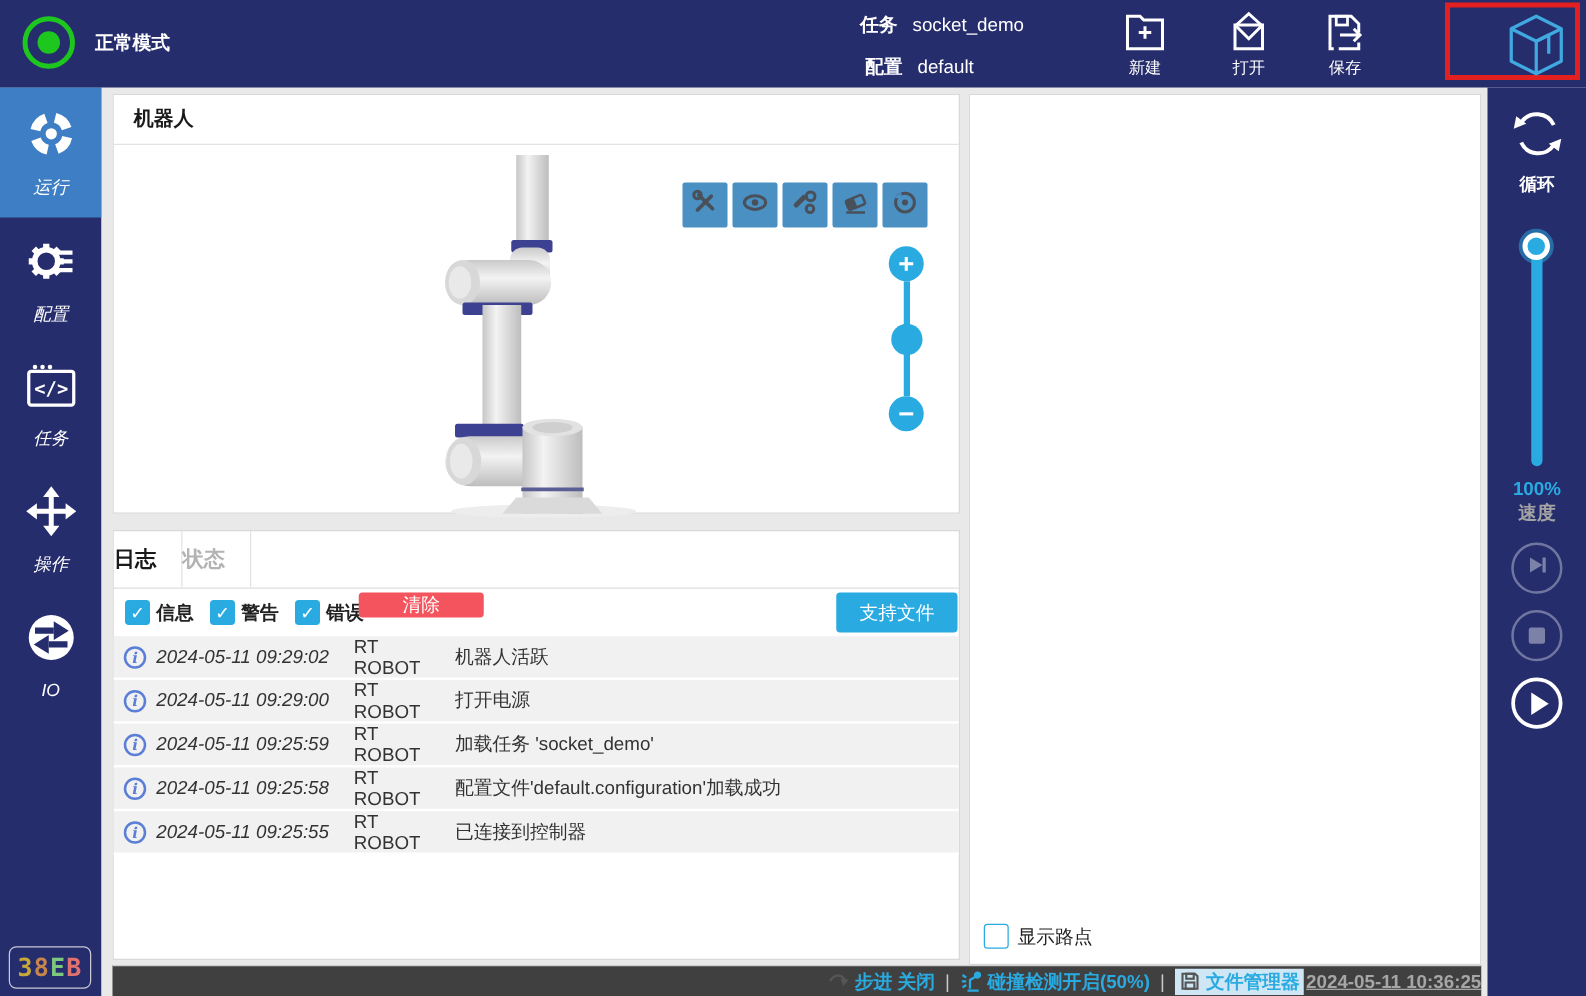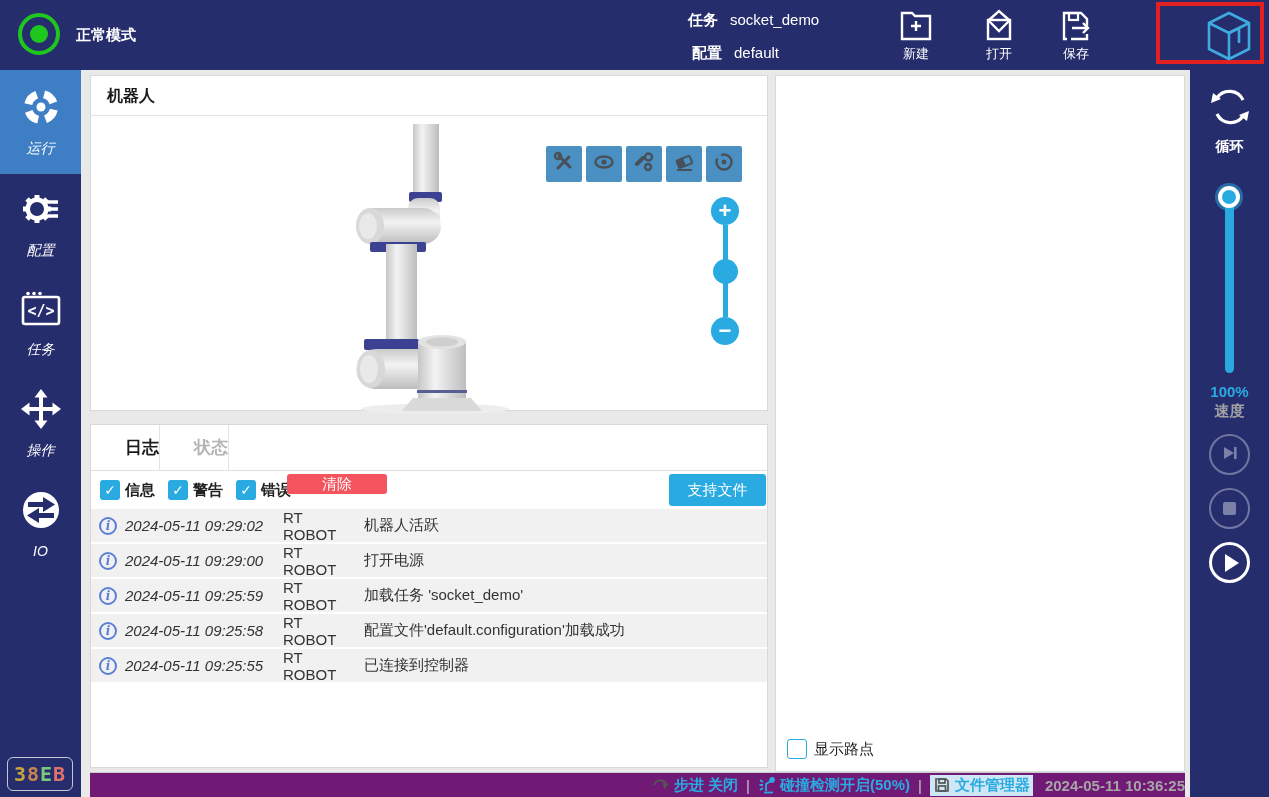--- a/index.html
+++ b/index.html
@@ -50,21 +50,21 @@
   .view-toolbar { position:absolute; left:455px; top:70px; display:flex; gap:4px; }
   .vt-btn { width:36px; height:36px; background:#4a90c2; border-radius:2px; display:flex; align-items:center; justify-content:center; cursor:pointer; }
   .zoom-btn { position:absolute; left:620px; width:28px; height:28px; background:#29abe2; border-radius:50%; color:#fff; display:flex; align-items:center; justify-content:center; font-size:22px; font-weight:bold; cursor:pointer; line-height:1; }
   .zoom-track { position:absolute; left:632px; top:149px; width:5px; height:92px; background:#29abe2; }
   .zoom-thumb { position:absolute; left:622px; top:183px; width:25px; height:25px; background:#29abe2; border-radius:50%; cursor:grab; }
   .robot-view { position:absolute; left:262px; top:48px; }
 
   
   .log-panel { left:90px; top:424px; width:678px; height:344px; }
   .tab-row { height:46px; border-bottom:1px solid #e0e0e0; display:flex; }
-  .tab { width:69px; text-align:right; line-height:46px; font-size:17px; font-weight:bold; border-right:1px solid #e3e3e3; cursor:pointer; }
+  .tab { width:55px; text-align:left; line-height:46px; font-size:17px; font-weight:bold; border-right:1px solid #e3e3e3; cursor:pointer; }
   .tab.active { color:#1a1a1a; }
   .tab.inactive { color:#b3b3b3; }
   .filter-row { position:absolute; left:0; top:46px; width:676px; height:38px; display:flex; align-items:center; padding-left:9px; }
   .chk-group { display:flex; align-items:center; margin-right:13px; cursor:pointer; }
   .chk { width:20px; height:20px; border-radius:3px; display:flex; align-items:center; justify-content:center; }
   .chk.on { background:#29abe2; color:#fff; font-size:14px; font-weight:bold; }
   .chk.off { background:#fff; border:1px solid #29abe2; }
   .chk-group .cap { font-size:15px; font-weight:bold; color:#222; margin-left:5px; }
   .btn { border:none; border-radius:3px; color:#fff; font-size:15px; cursor:pointer; font-family:inherit; }
   .btn.clear { position:absolute; left:196px; top:49px; width:100px; height:20px; background:#f4545e; }
@@ -79,26 +79,26 @@
   
   .var-panel { left:775px; top:75px; width:410px; height:697px; }
   .var-head { height:35px; background:#f0f0f0; border-bottom:1px solid #cfcfcf; display:flex; }
   .var-cell { line-height:35px; text-align:center; font-size:15px; font-weight:bold; color:#1a1a1a; }
   .var-cell.c1 { width:223px; border-right:1px solid #d8d8d8; cursor:pointer; }
   .var-cell.c2 { flex:1; }
   .wp-row { position:absolute; left:11px; top:663px; display:flex; align-items:center; cursor:pointer; }
   .wp-row .cap { font-size:15px; color:#222; margin-left:7px; }
 
   
-  .statusbar { position:absolute; left:90px; top:772px; width:1095px; height:25px; background:#701a75; border-top:1px solid #cdcdcd; display:flex; align-items:center; justify-content:flex-end; font-size:15px; font-weight:bold; white-space:nowrap; }
+  .statusbar { position:absolute; left:90px; top:772px; width:1095px; height:25px; background:#404040; border-top:1px solid #cdcdcd; display:flex; align-items:center; justify-content:flex-end; font-size:15px; font-weight:bold; white-space:nowrap; }
   .sb-item { display:flex; align-items:center; color:#29abe2; cursor:pointer; }
   .sb-item svg { margin-right:4px; }
   .sb-div { color:#c9c9c9; margin:0 8px; font-weight:normal; }
   .sb-fm { background:#cfe6f5; padding:1px 3px; }
-  .sb-time { color:#a6a6a6; margin-left:12px; }
+  .sb-time { color:#a6a6a6; margin-left:2px;text-decoration:underline; }
 </style>
 </head>
 <body>
 
 <div id="app">
 
   <div class="topbar">
     <div class="status-dot">
         <div class="inner"></div>
       </div>

